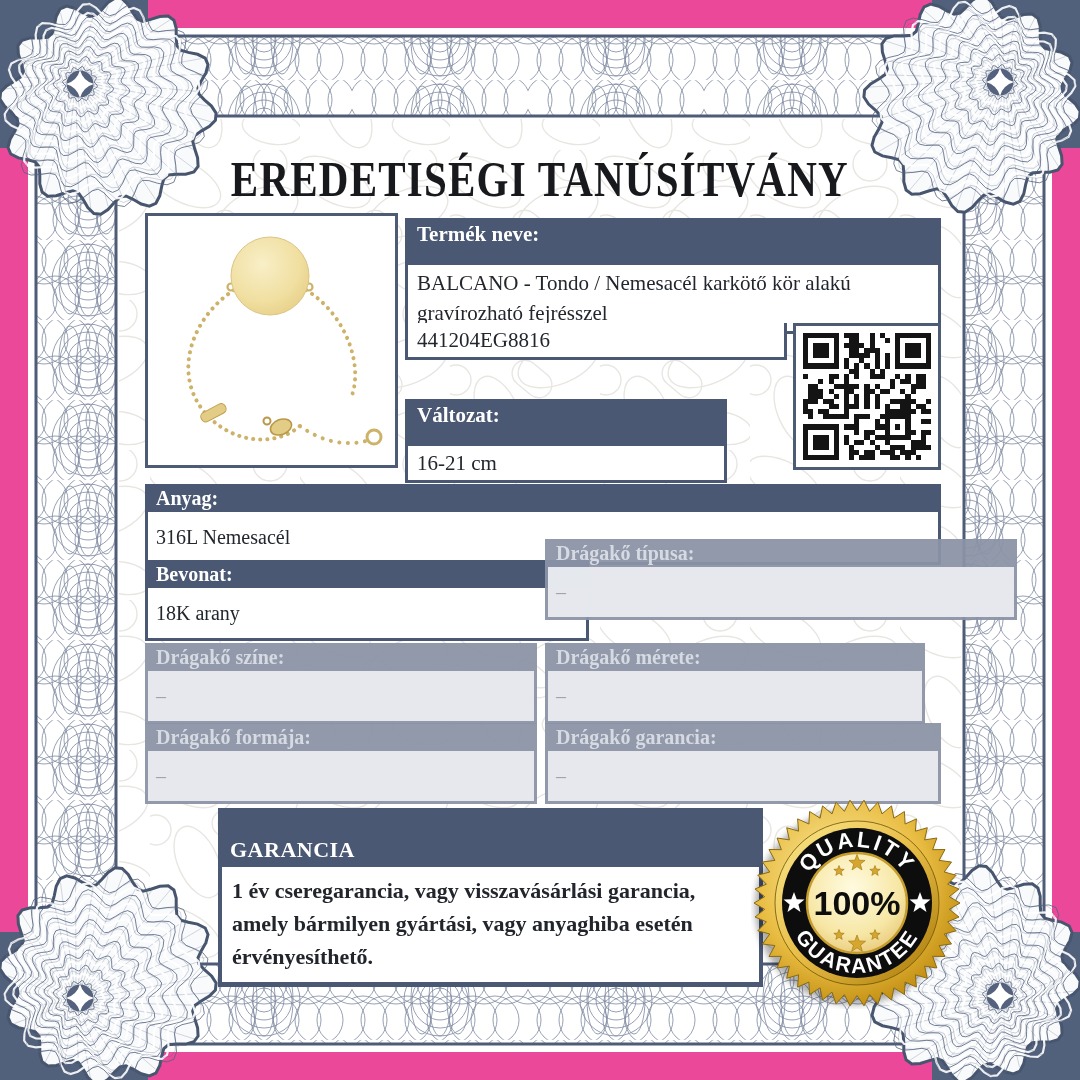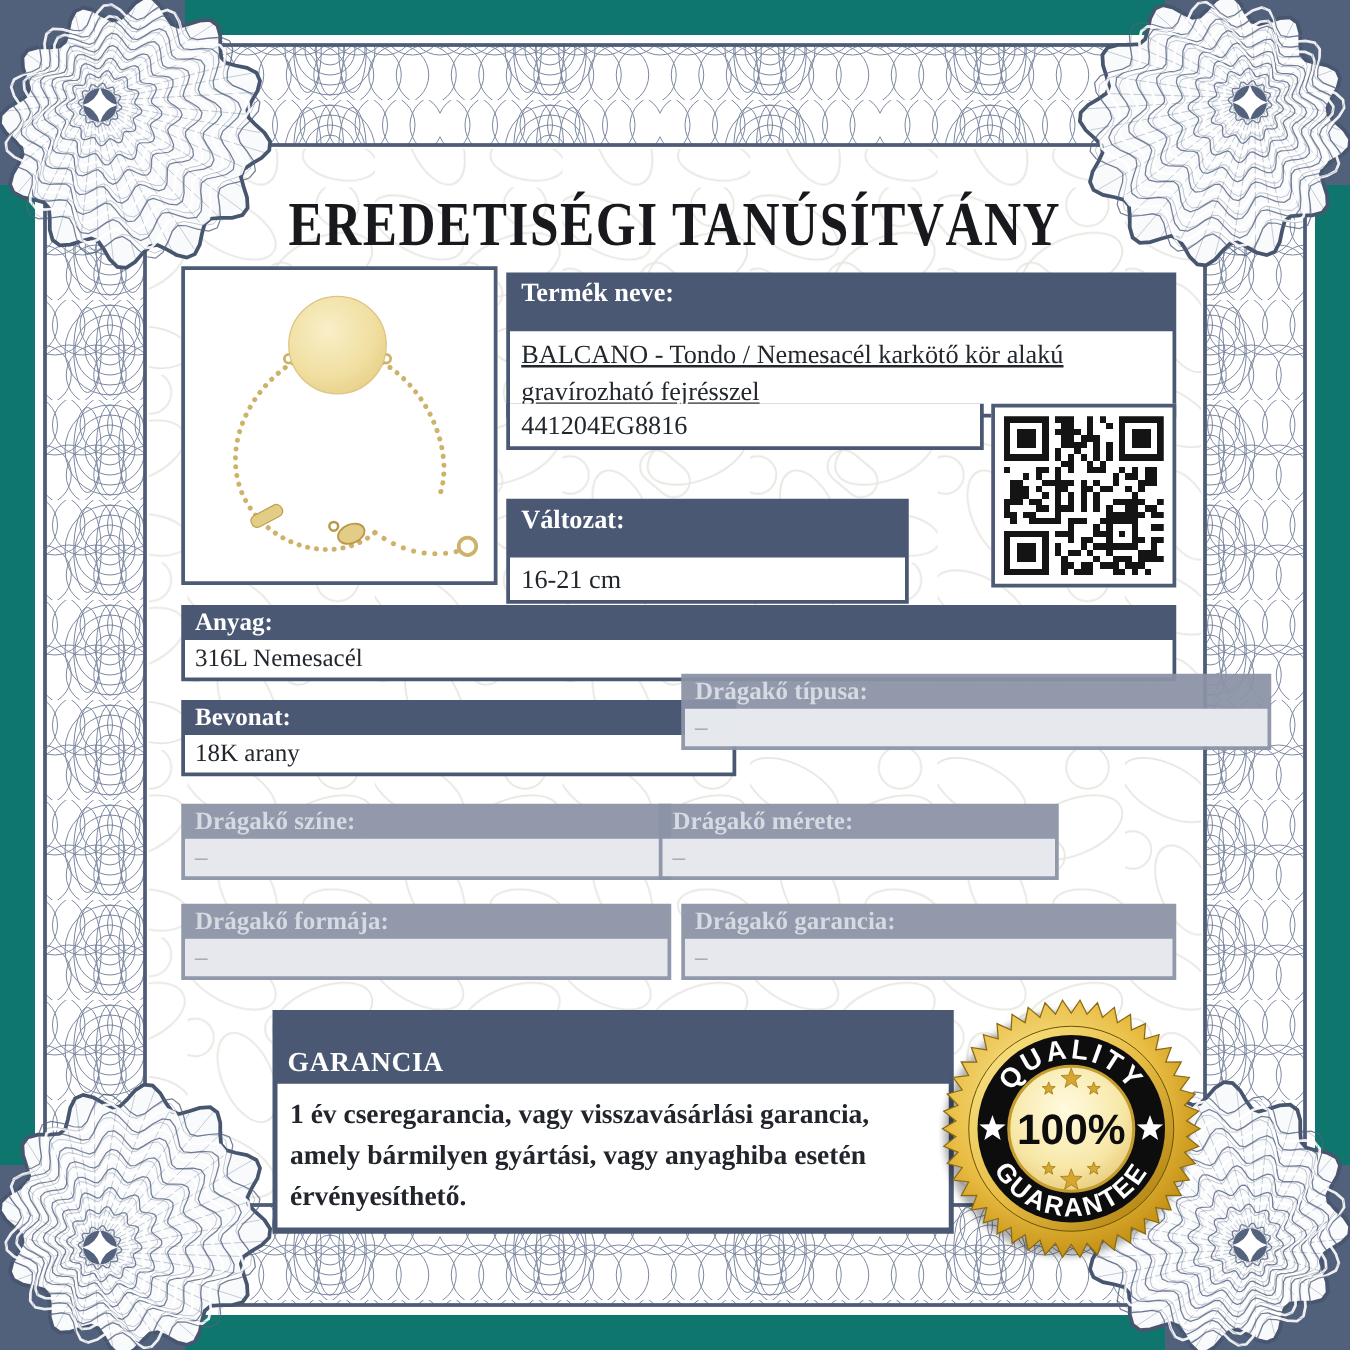--- a/index.html
+++ b/index.html
@@ -1,46 +1,46 @@
 <!DOCTYPE html>
 <html><head>
 <meta charset="utf-8">
 <style>
   html,body{margin:0;padding:0;background:#333;}
   .page{position:relative;width:1080px;height:1080px;overflow:hidden;
-        background:#0f766e;font-family:"Liberation Serif",serif;margin:0 auto;}
+        background:#ec4899;font-family:"Liberation Serif",serif;margin:0 auto;}
   .page svg.frame{position:absolute;left:0;top:0;}
   .abs{position:absolute;box-sizing:border-box;}
   
   .title{left:0;right:0;top:150px;text-align:center;color:#17191d;}
   .title span{display:inline-block;font-weight:bold;font-size:50px;letter-spacing:1.5px;
               transform:scaleX(.82);white-space:nowrap;}
   
   .photo{left:145px;top:213px;width:253px;height:255px;background:#fff;
          border:3px solid #4d5b75;}
   
   .field{background:#4a5873;padding:0 3px 3px 3px;}
   .field .lbl{color:#fff;font-weight:bold;font-size:21px;padding:4px 9px 18px 9px;}
   .field .val{background:#fff;color:#22262d;font-size:21px;line-height:28px;
               padding:3px 9px;}
   .field.small .lbl{font-size:20px;padding:3px 8px 2px 8px;}
-  .field.small .val{font-size:20px;line-height:26px;padding:2px 8px;}
+  .field.small .val{font-size:20px;line-height:26px;padding:12px 8px;}
   .field.dim{background:rgba(138,147,166,0.94);}
   .field.dim .lbl{color:#d6dae2;}
   .field.dim .val{background:rgba(233,235,239,0.96);color:#9aa1ad;}
   
   .f-nev{left:405px;top:218px;width:536px;}
-  .f-nev .val{min-height:57px;line-height:30px;text-decoration:underline;}
+  .f-nev .val{min-height:57px;line-height:30px;}
   .f-kod{left:405px;top:323px;width:382px;}
   .f-valt{left:405px;top:399px;width:322px;}
   .f-anyag{left:145px;top:484px;width:796px;}
   .f-bevonat{left:145px;top:560px;width:444px;}
   .f-tipusa{left:545px;top:539px;width:472px;}
   .f-szine{left:145px;top:643px;width:392px;}
-  .f-merete{left:527px;top:643px;width:320px;}
+  .f-merete{left:545px;top:643px;width:380px;}
   .f-formaja{left:145px;top:723px;width:392px;}
   .f-foglalata{left:545px;top:723px;width:396px;}
   
   .qr{left:793px;top:323px;width:148px;height:147px;background:#fff;
       border:3px solid #4d5b75;padding:7px;}
   
   .gar{left:218px;top:808px;width:545px;background:#4a5873;padding:3px 4px 5px 4px;}
   .gar .lbl{color:#fff;font-weight:bold;font-size:22px;letter-spacing:.5px;
             padding:1px 8px 4px 8px;margin-top:25px;}
   .gar .val{background:#fff;color:#22262c;font-weight:bold;font-size:22px;

